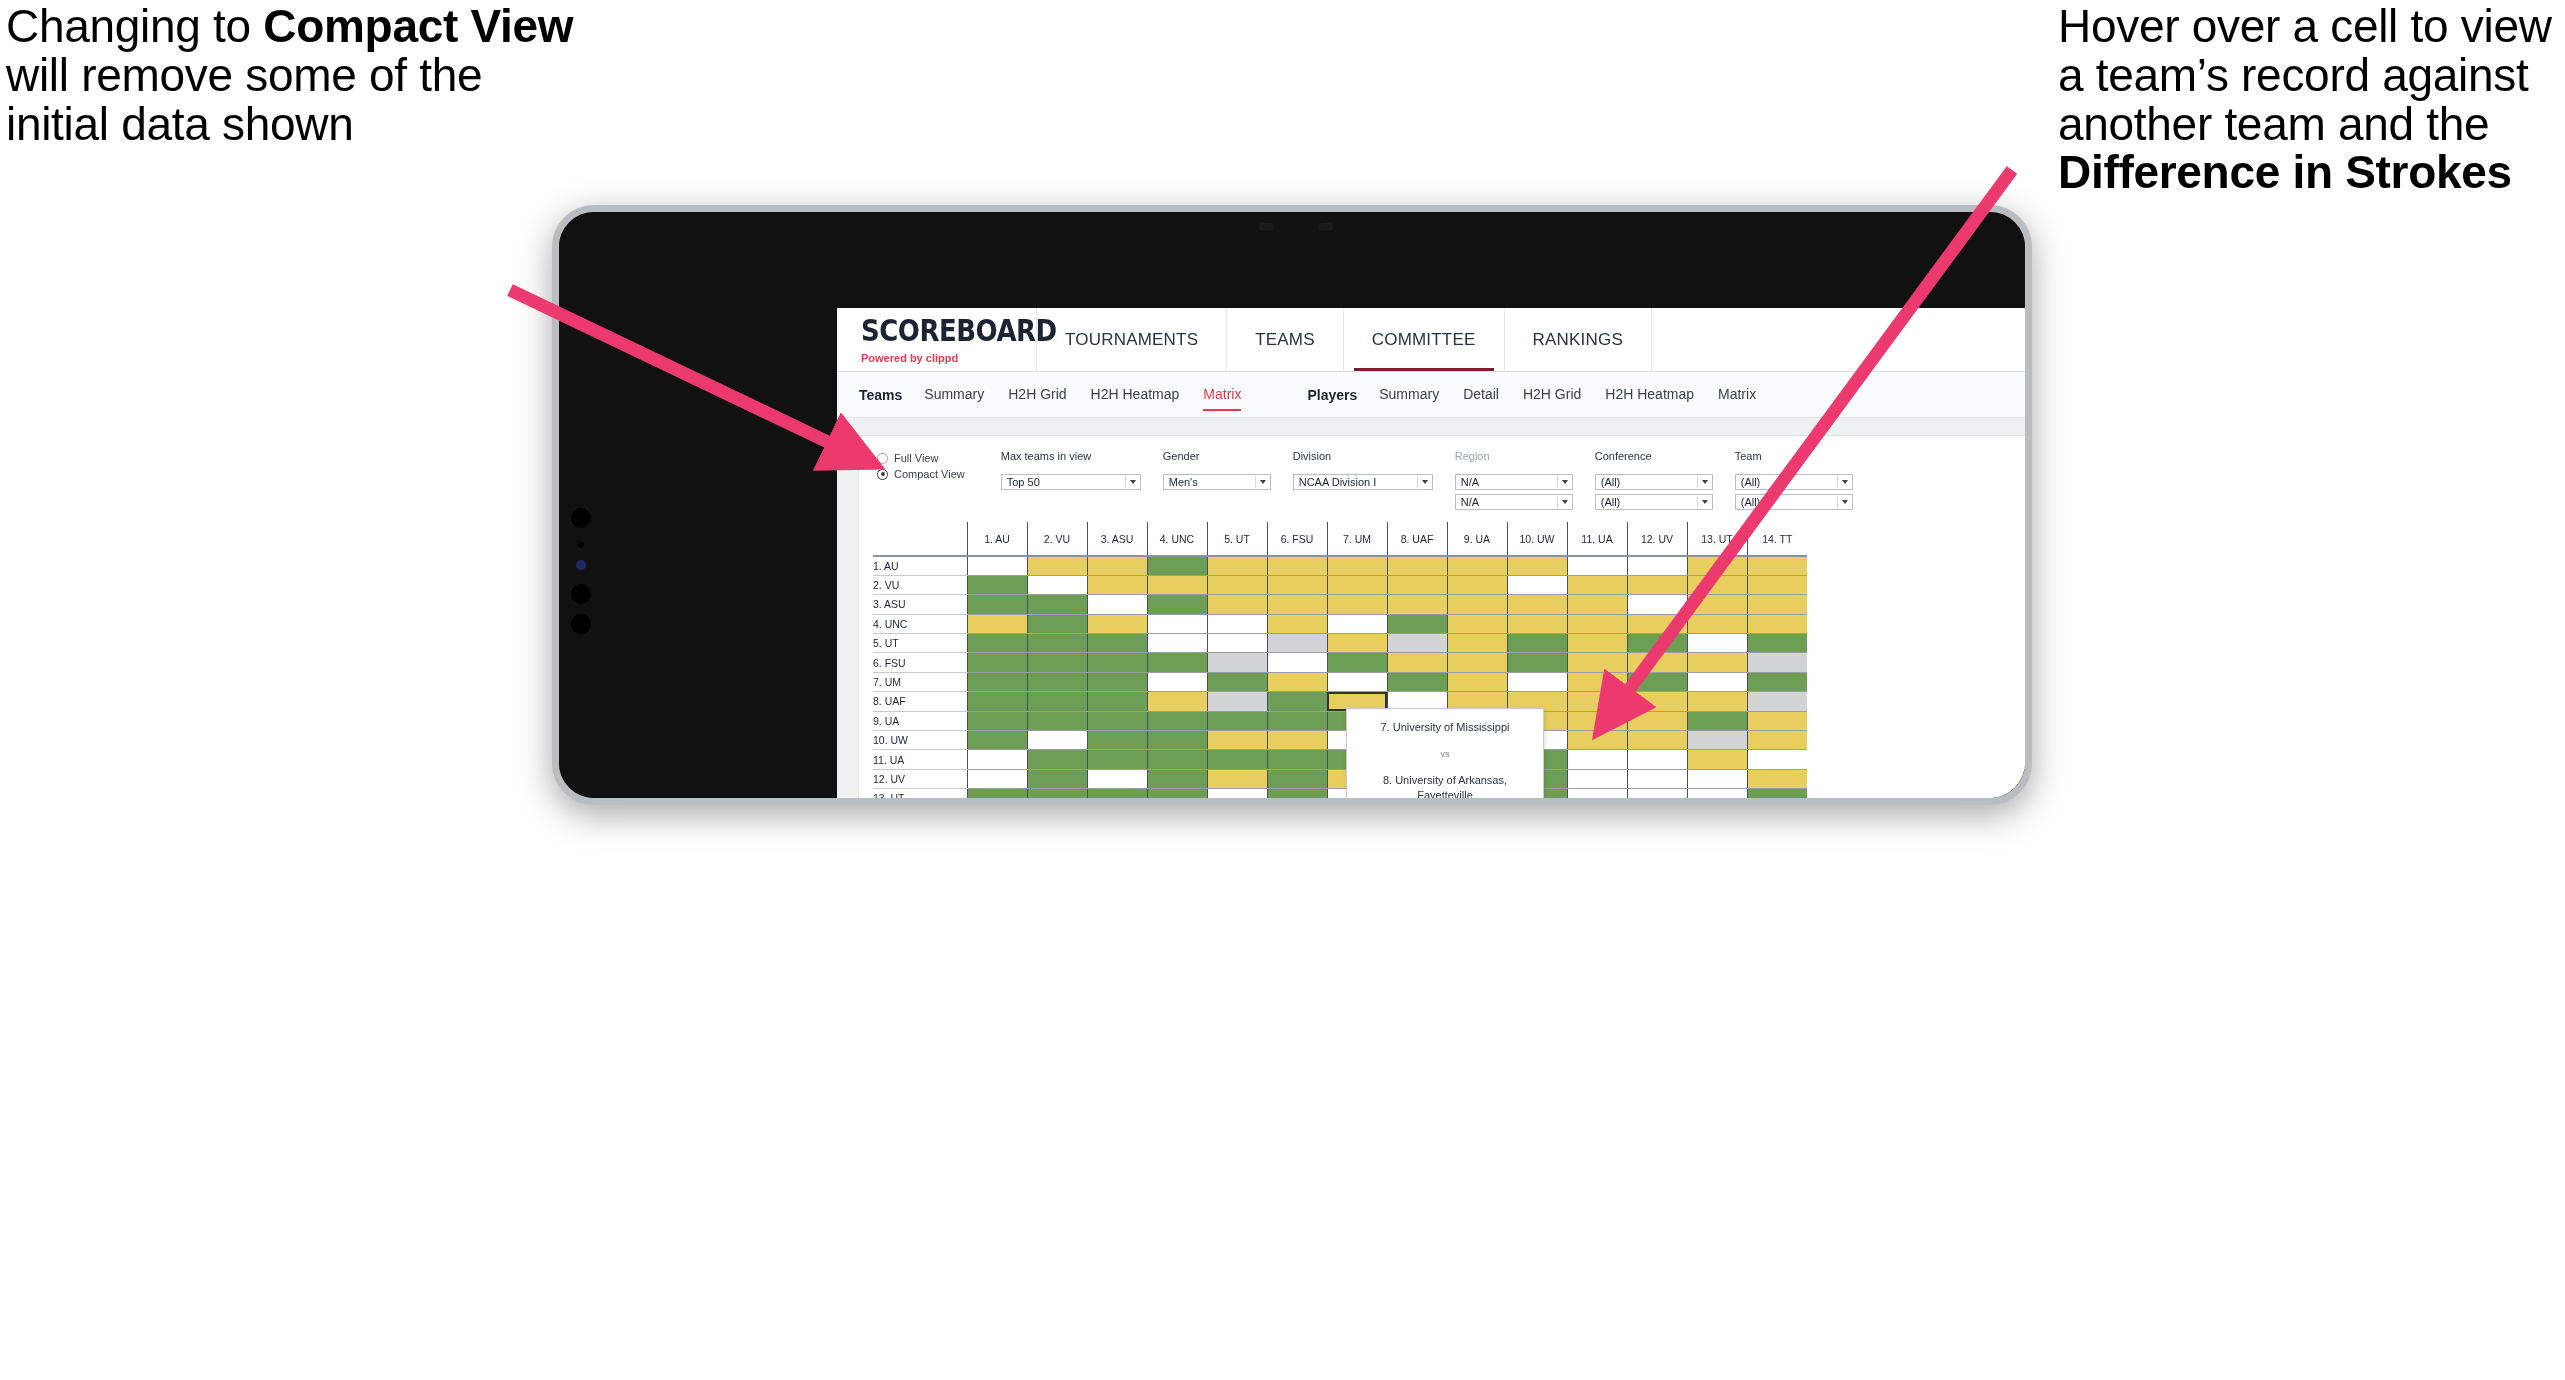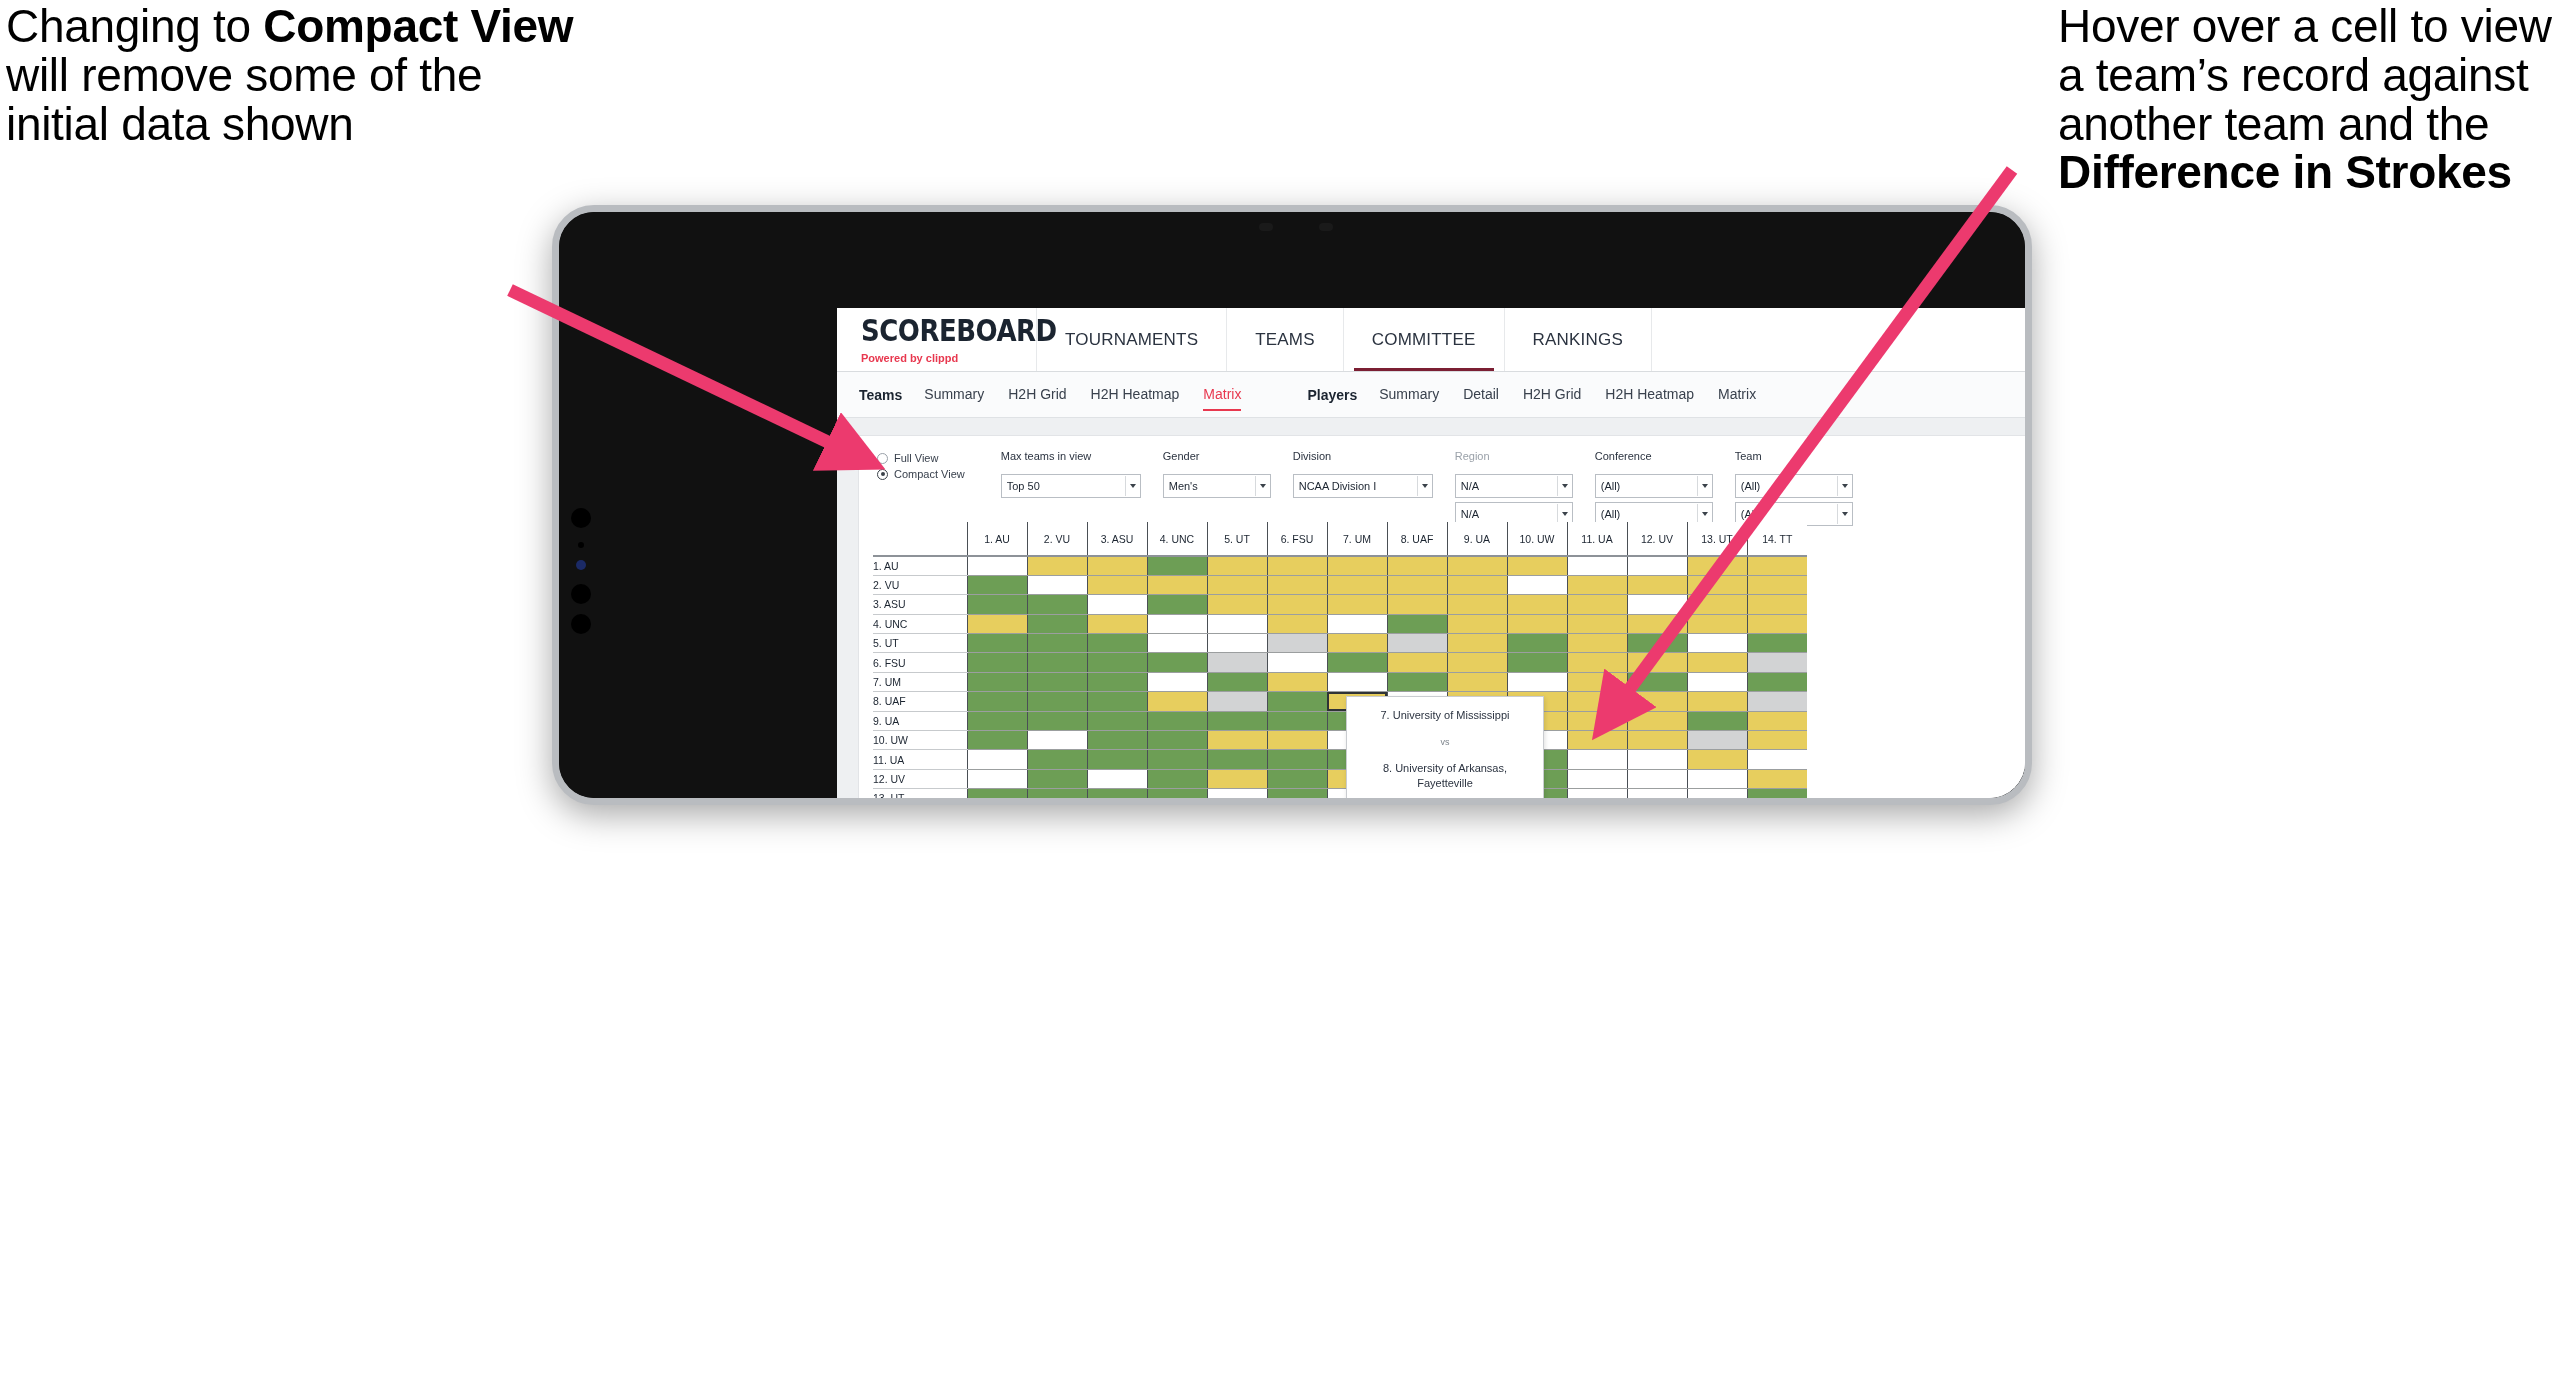--- a/index.html
+++ b/index.html
@@ -133,21 +133,21 @@
 
   
   #filters {
     display: flex; align-items: flex-start;
     padding: 14px 0 8px 18px; gap: 12px;
   }
   .fgroup { margin-right: 22px; }
   .fgroup-label { font-size: 11px; color: #2b3340; margin-bottom: 12px; }
   .fgroup-label.muted { color: #9aa1a9; }
   .ddl {
-    width: 118px; height: 24px;
+    width: 118px; height: 16px;
     border: 1px solid #b9bec4; background: #fff;
     font-size: 11px; color: #1b2430;
     display: flex; align-items: center;
     padding-left: 5px; position: relative;
   }
   .ddl + .ddl { margin-top: 4px; }
   .ddl .caret {
     position: absolute; right: 4px; top: 50%;
     transform: translateY(-50%);
     border-left: 3.5px solid transparent;
@@ -201,21 +201,21 @@
     border-bottom: 1px solid #9b9e9f;
   }
   td.cell.g { background: #6d9e55; }
   td.cell.y { background: #e7ce5e; }
   td.cell.a { background: #d2d3d4; }
   td.cell.w { background: #ffffff; }
   td.cell.sel { outline: 2px solid #2f3336; outline-offset: -2px; }
 
   
   #tooltip {
-    position: absolute; left: 487px; top: 260px;
+    position: absolute; left: 487px; top: 272px;
     width: 198px;
     background: #fff; border: 1px solid #c9ccd0;
     box-shadow: 1px 2px 5px rgba(0,0,0,.13);
     padding: 11px 8px 13px 8px;
     text-align: center; z-index: 5;
   }
   .tt-team { font-size: 11px; color: #2b3340; line-height: 1.35; }
   .tt-vs { font-size: 9px; color: #7d848c; margin: 14px 0; }
   .tt-gap { height: 11px; }
   .tt-lbl { font-size: 9.5px; color: #6f767e; }

